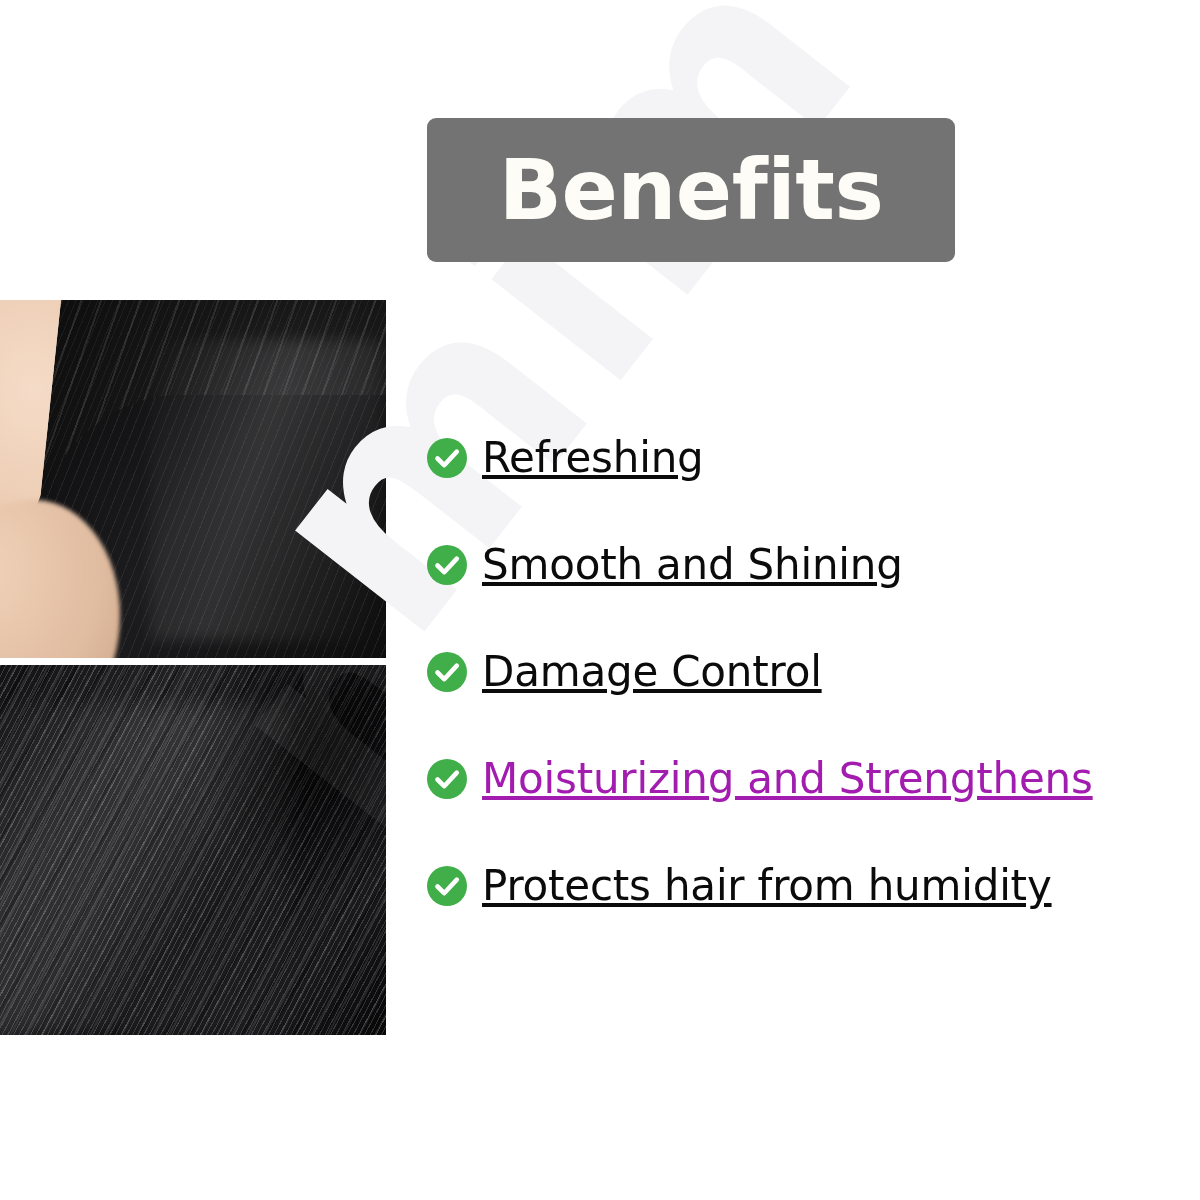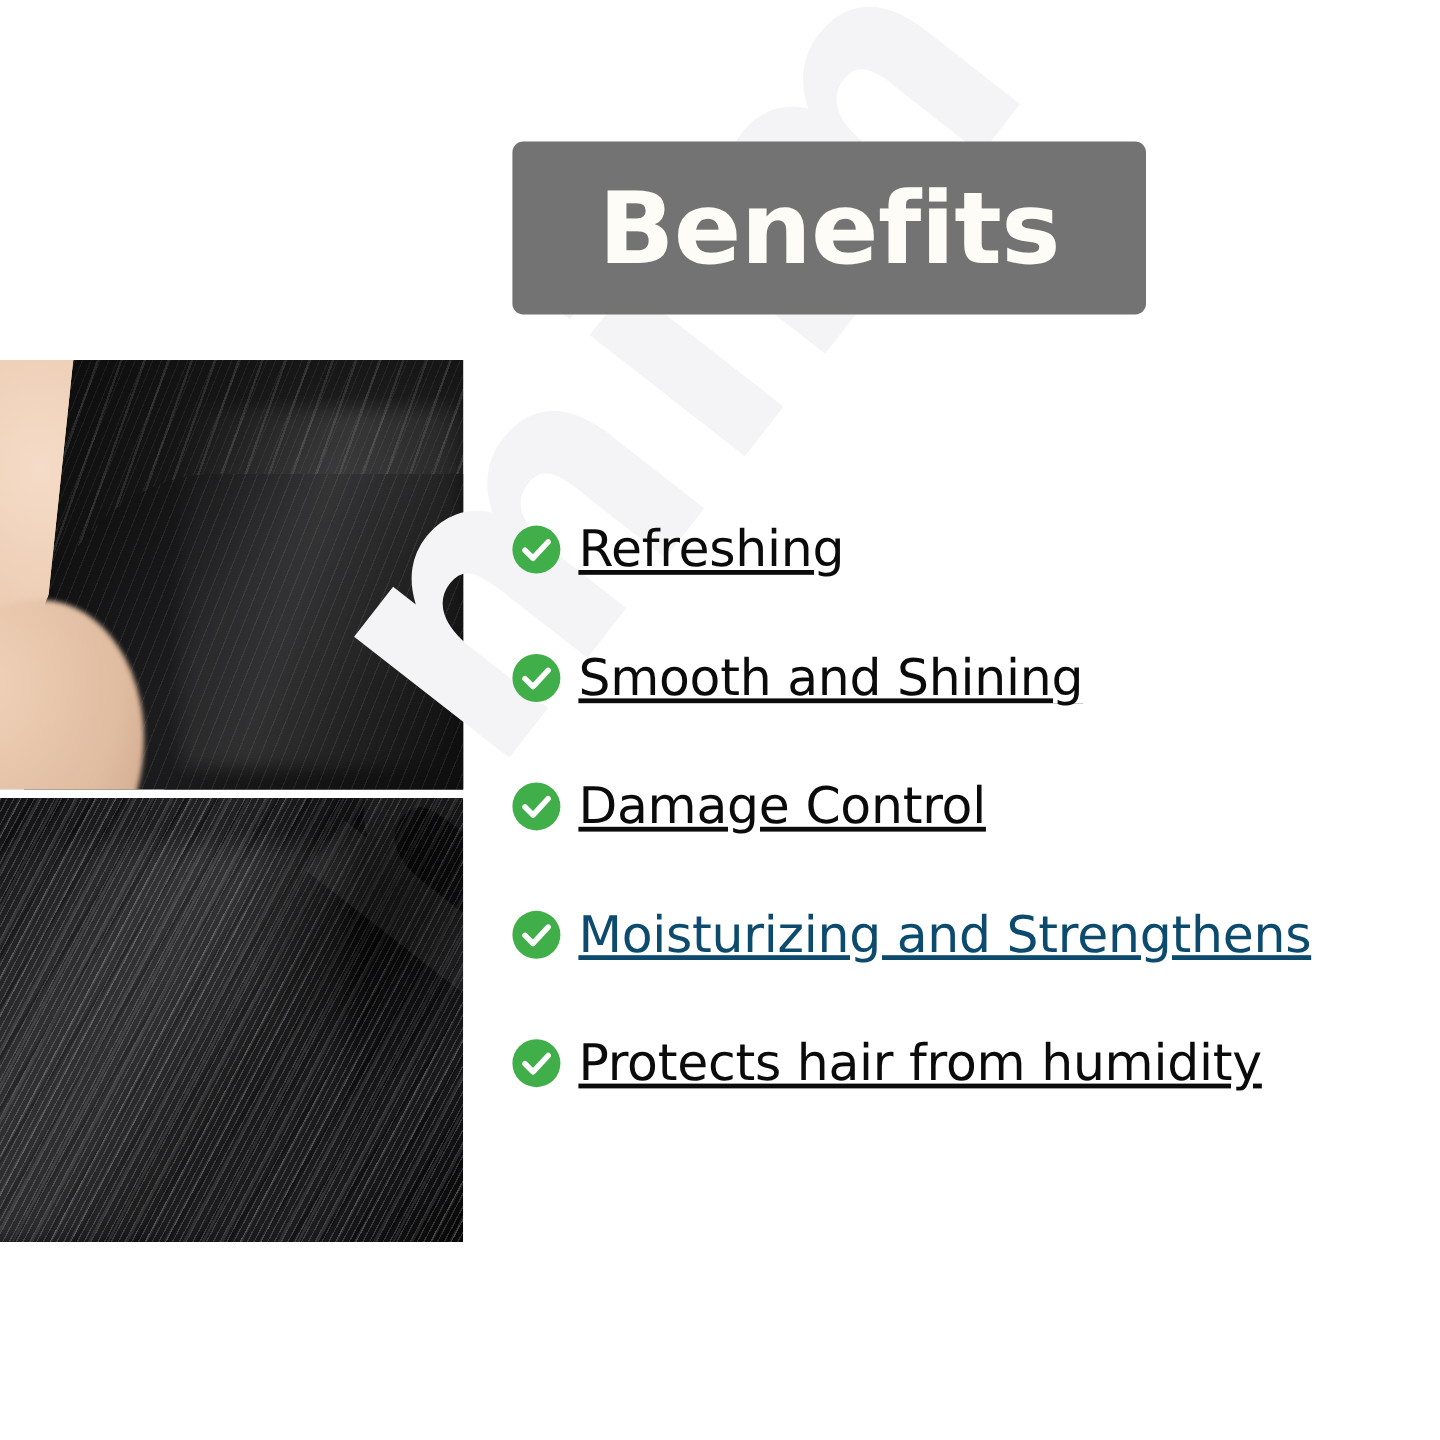--- a/index.html
+++ b/index.html
@@ -290,21 +290,21 @@
         <path d="M11.5 21.5 L18.2 28.2 L30.8 14.6" fill="none" stroke="#FFFFFF" stroke-width="4.6" stroke-linecap="round" stroke-linejoin="round"></path>
       </svg>
       <span class="benefit-label" style="color: rgb(11, 11, 11);">Damage Control</span>
     </div>
 
     <div class="benefit-row">
       <svg class="check-icon" viewBox="0 0 42 42">
         <circle cx="21" cy="21" r="20" fill="#40AE49"></circle>
         <path d="M11.5 21.5 L18.2 28.2 L30.8 14.6" fill="none" stroke="#FFFFFF" stroke-width="4.6" stroke-linecap="round" stroke-linejoin="round"></path>
       </svg>
-      <span class="benefit-label" style="color: #0c4a6e; text-align: center;">Moisturizing and Strengthens</span>
+      <span class="benefit-label" style="color: #a21caf; text-align: center;">Moisturizing and Strengthens</span>
     </div>
 
     <div class="benefit-row">
       <svg class="check-icon" viewBox="0 0 42 42">
         <circle cx="21" cy="21" r="20" fill="#40AE49"></circle>
         <path d="M11.5 21.5 L18.2 28.2 L30.8 14.6" fill="none" stroke="#FFFFFF" stroke-width="4.6" stroke-linecap="round" stroke-linejoin="round"></path>
       </svg>
       <span class="benefit-label" style="color: rgb(11, 11, 11);">Protects hair from humidity</span>
     </div>
 

